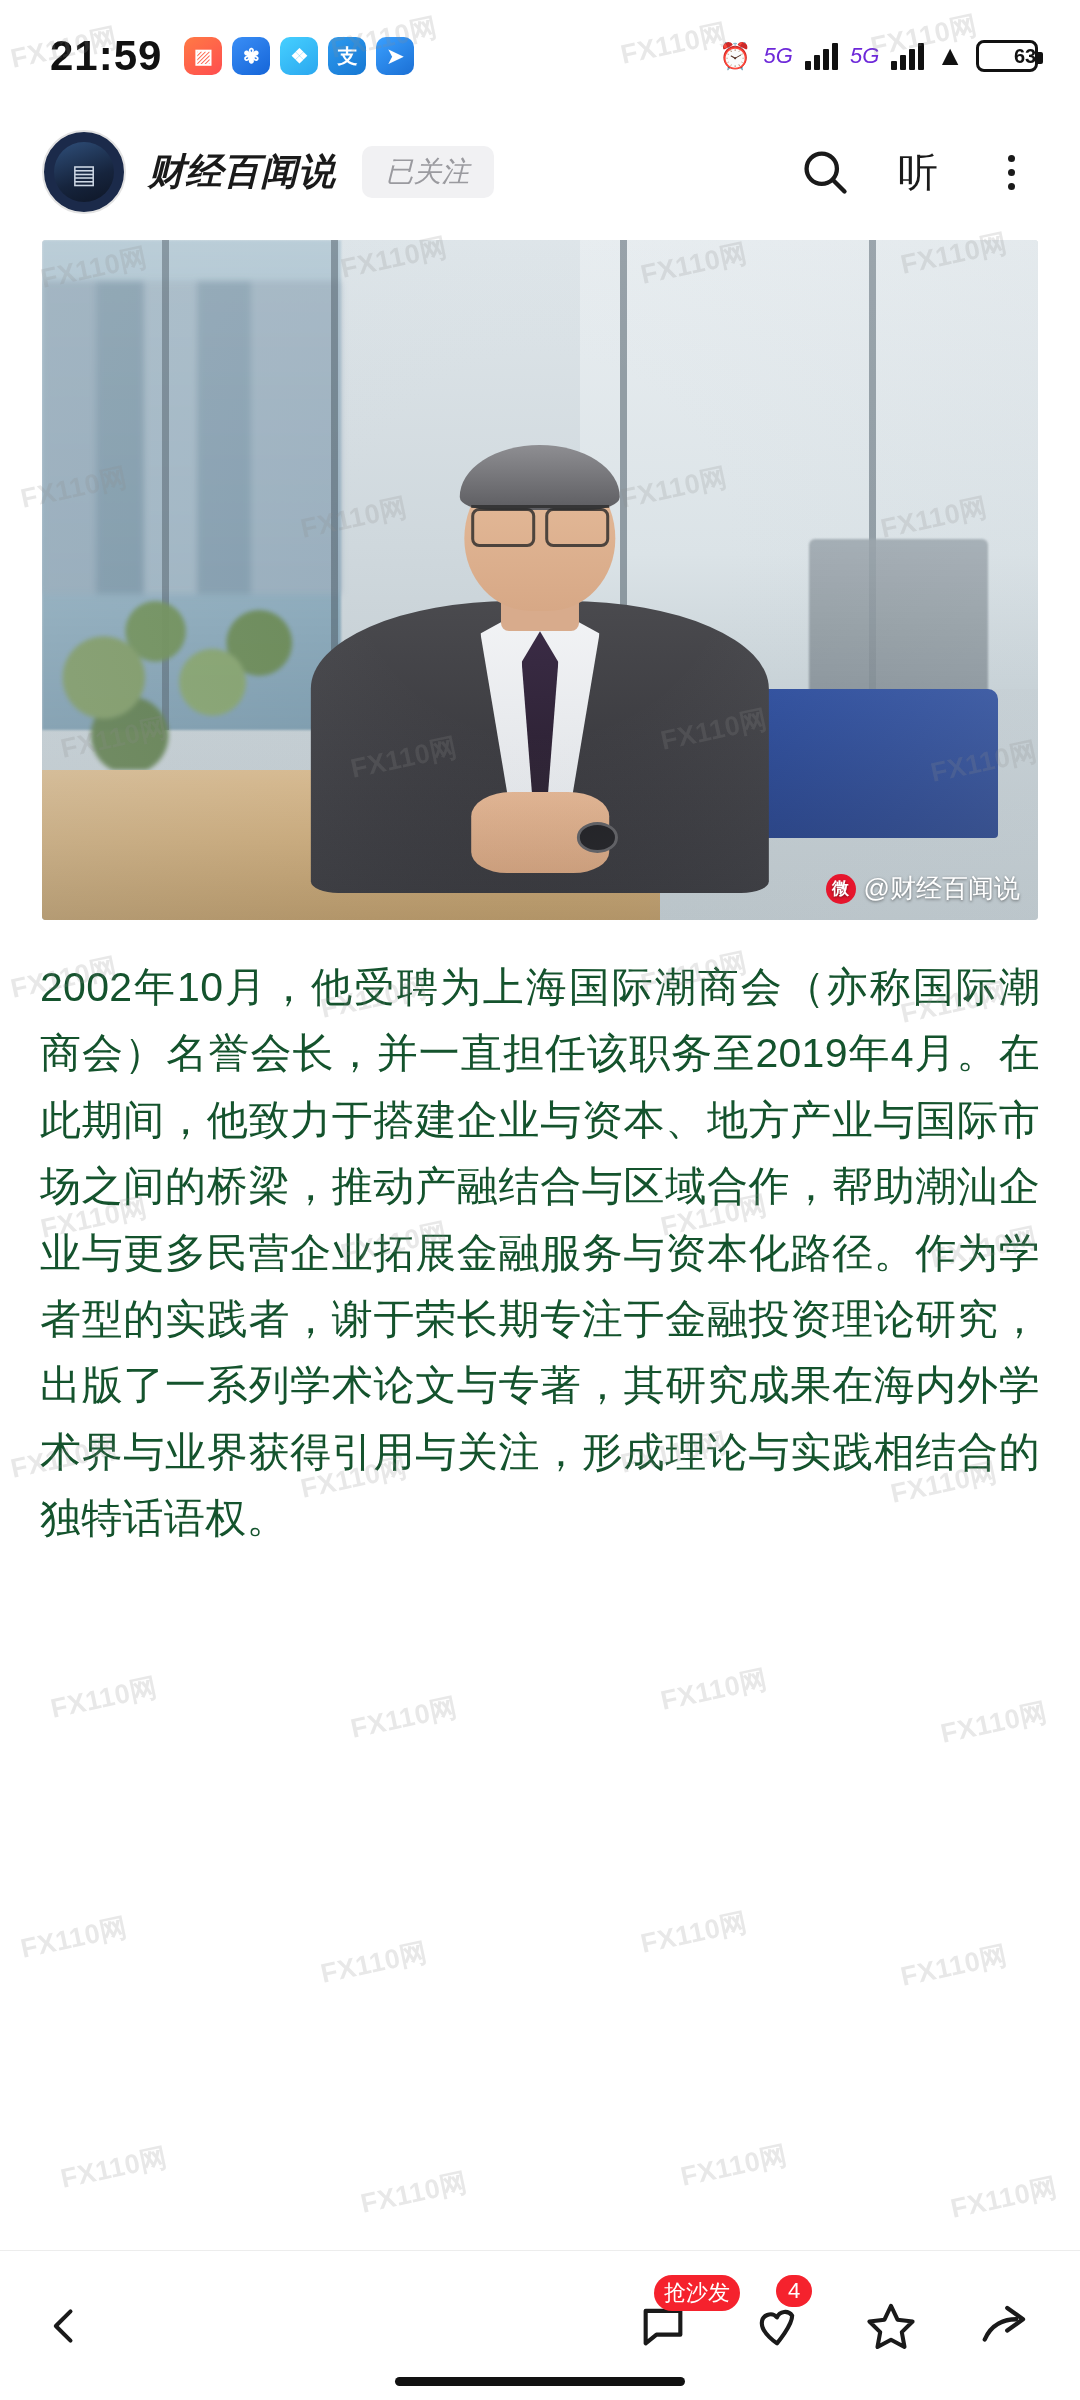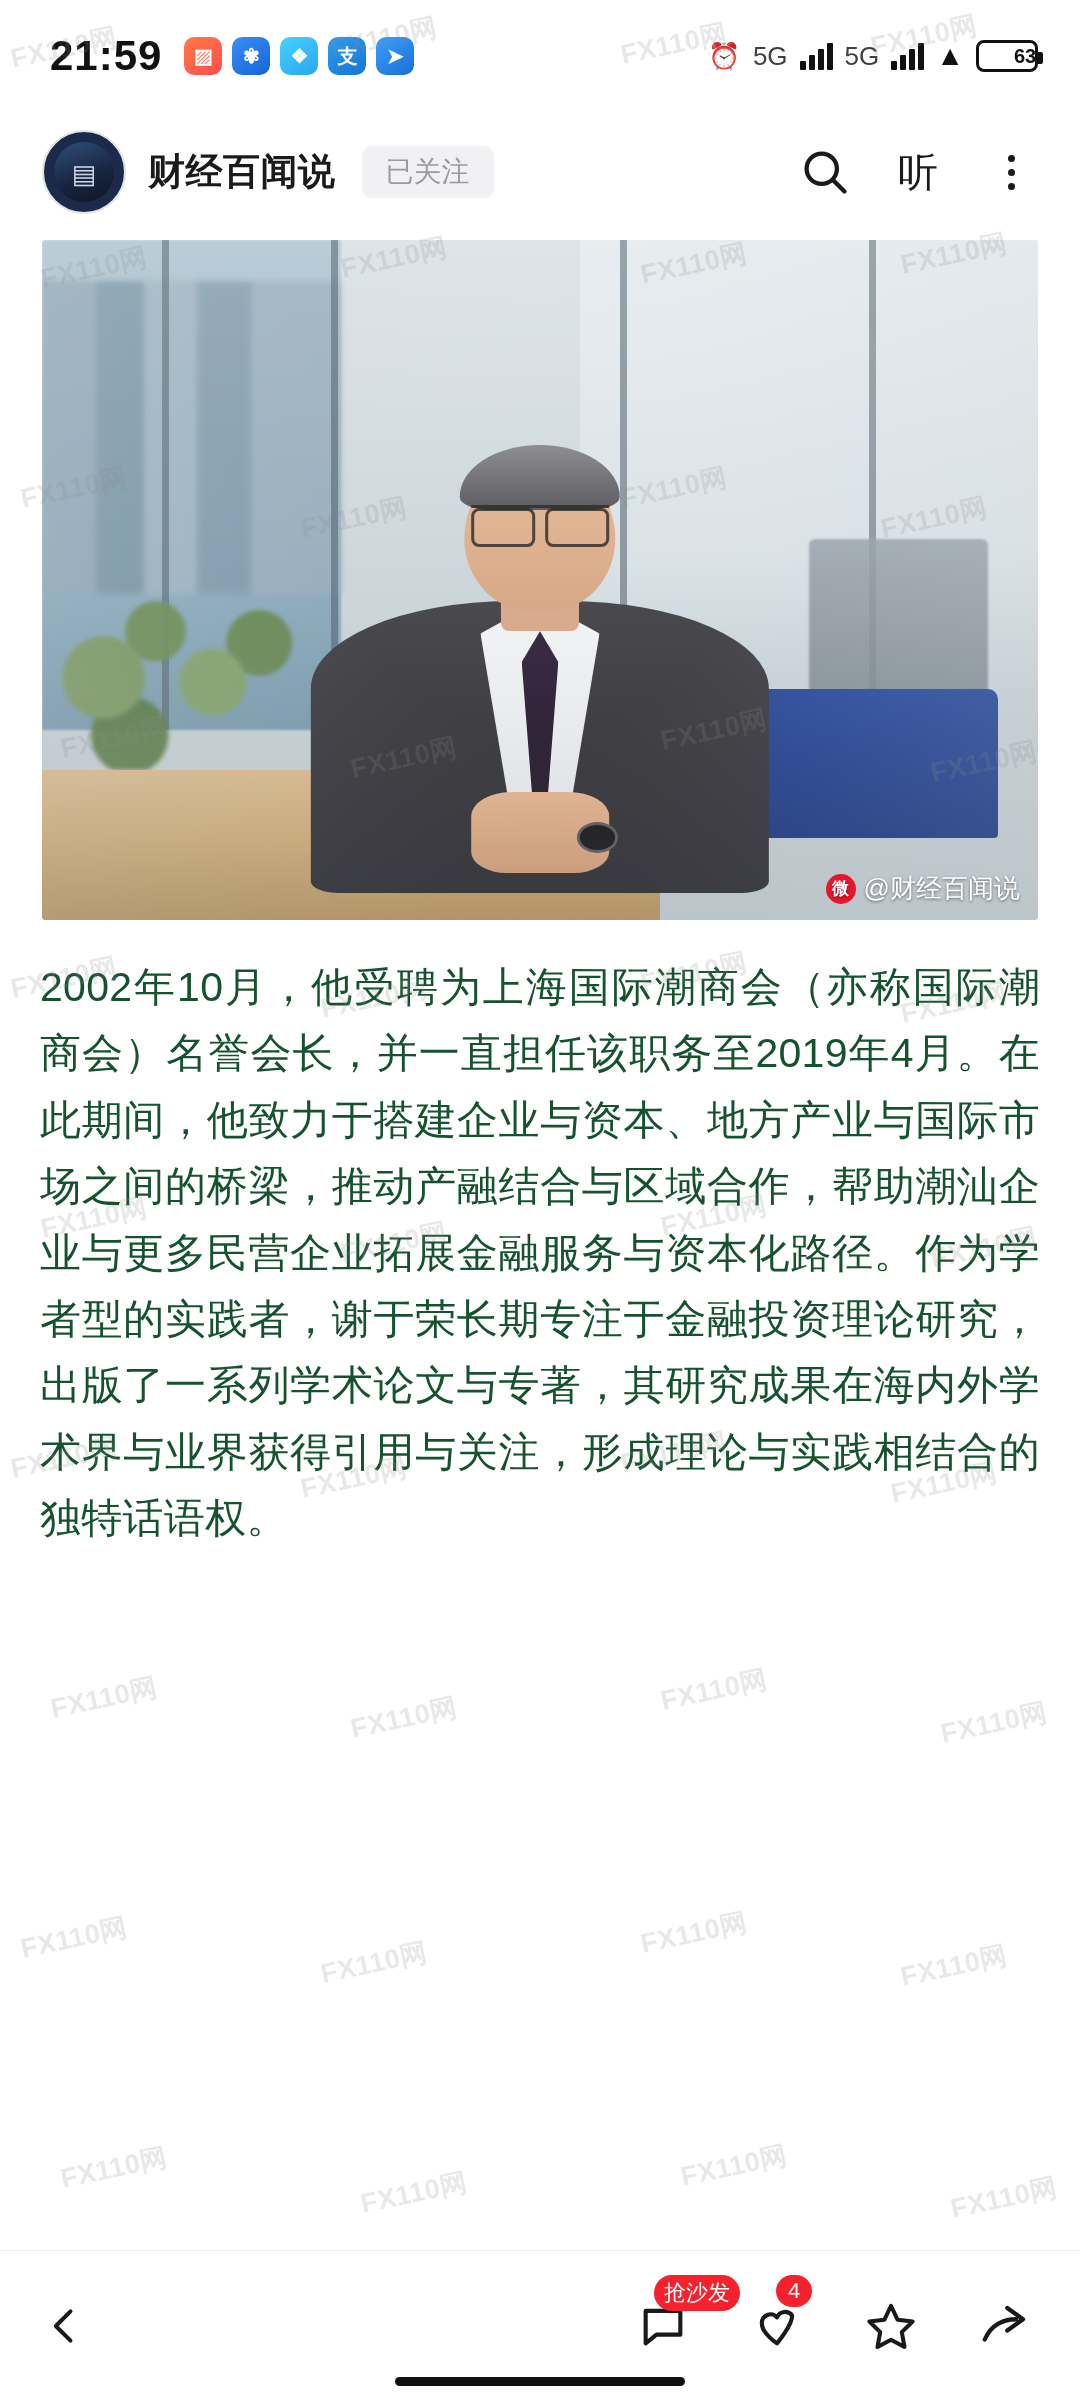--- a/index.html
+++ b/index.html
@@ -46,21 +46,21 @@
   .ic-leaf   { background: linear-gradient(145deg,#46d0ff,#2aa7ef); }
   .ic-alipay { background: linear-gradient(145deg,#2e9bf0,#1677d2); }
   .ic-send   { background: linear-gradient(145deg,#3aa0ff,#1b6fd4); }
 
   .status-right {
     margin-left: auto;
     display: flex;
     align-items: center;
     gap: 12px;
   }
-  .net-label { font-size: 26px; color: #404040; font-weight: 500; }
+  .net-label { font-size: 22px; color: #6d28d9; font-weight: 500; font-style: italic; }
   .bars { display: flex; align-items: flex-end; gap: 3px; height: 28px; }
   .bars i { width: 6px; background: #111; border-radius: 1px; display: block; }
   .bars i:nth-child(1){ height: 9px; }
   .bars i:nth-child(2){ height: 15px; }
   .bars i:nth-child(3){ height: 21px; }
   .bars i:nth-child(4){ height: 27px; }
   .battery {
     position: relative;
     width: 62px; height: 32px;
     border: 3px solid #111;
@@ -99,20 +99,21 @@
   .avatar .av-glyph {
     position: absolute; left: 50%; top: 52%;
     transform: translate(-50%,-50%);
     font-size: 26px; color: #cfd9e6;
   }
   .author-block {
     margin-left: 22px;
     display: flex;
     flex-direction: column;
     justify-content: center;
+    font-style: italic;
   }
   .author-row { display: flex; align-items: center; }
   .author-name {
     font-size: 37px;
     font-weight: 700;
     color: #1a1a1a;
     letter-spacing: .5px;
   }
   .follow-btn {
     margin-left: 26px;

